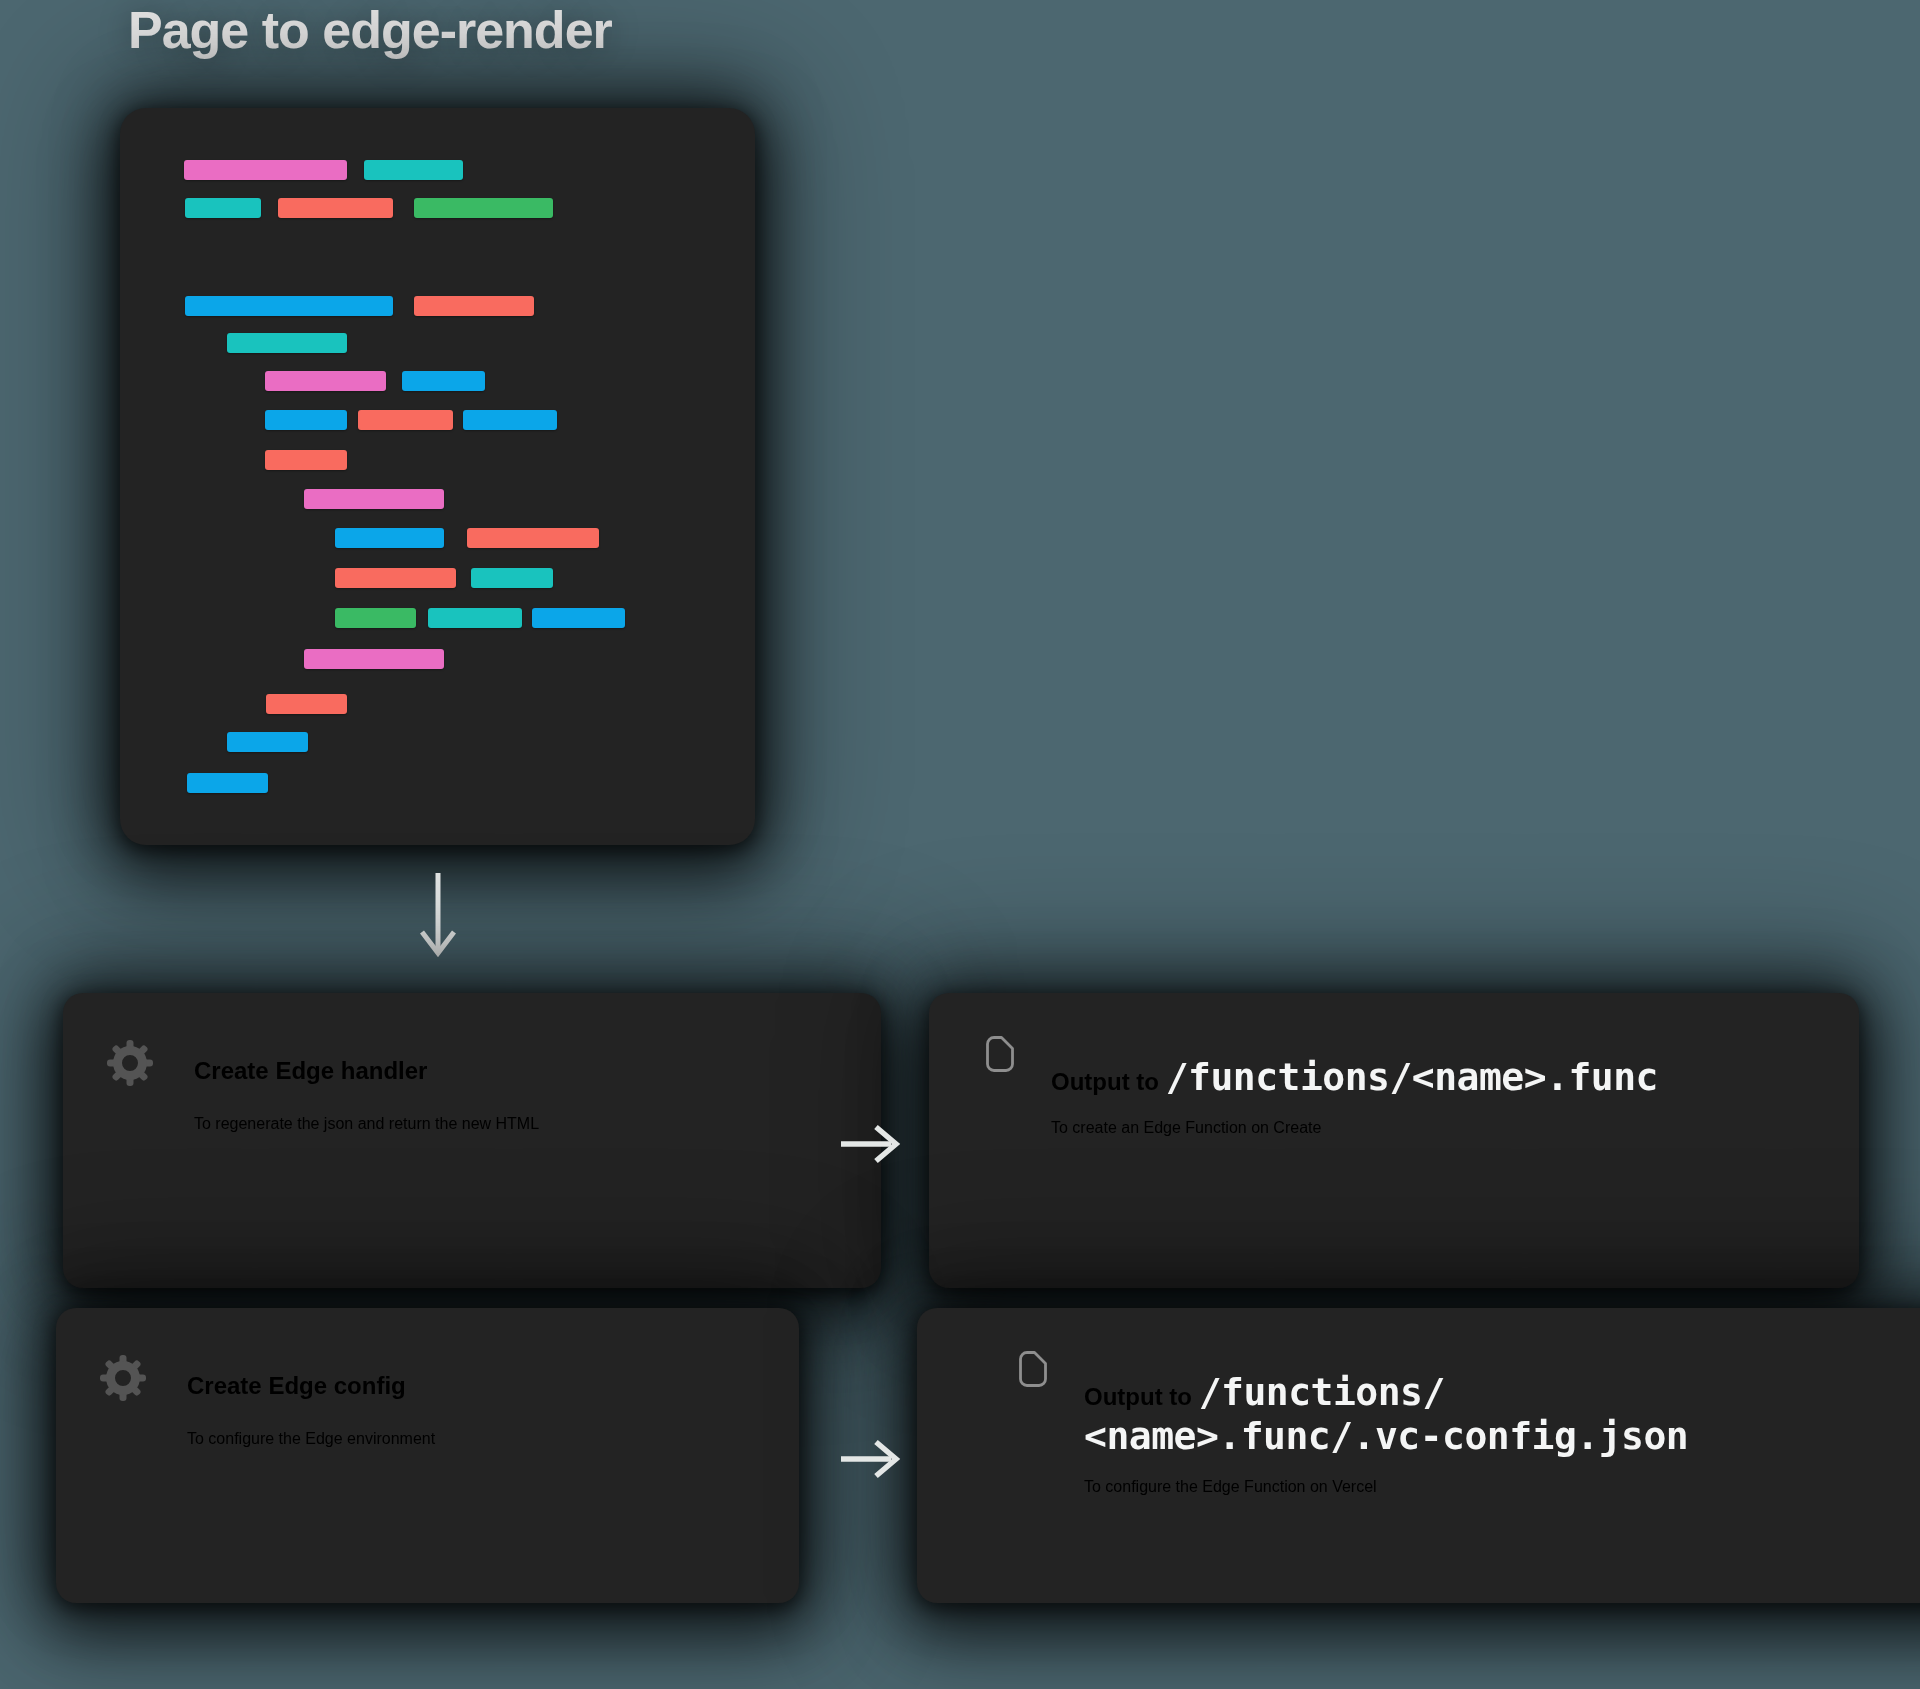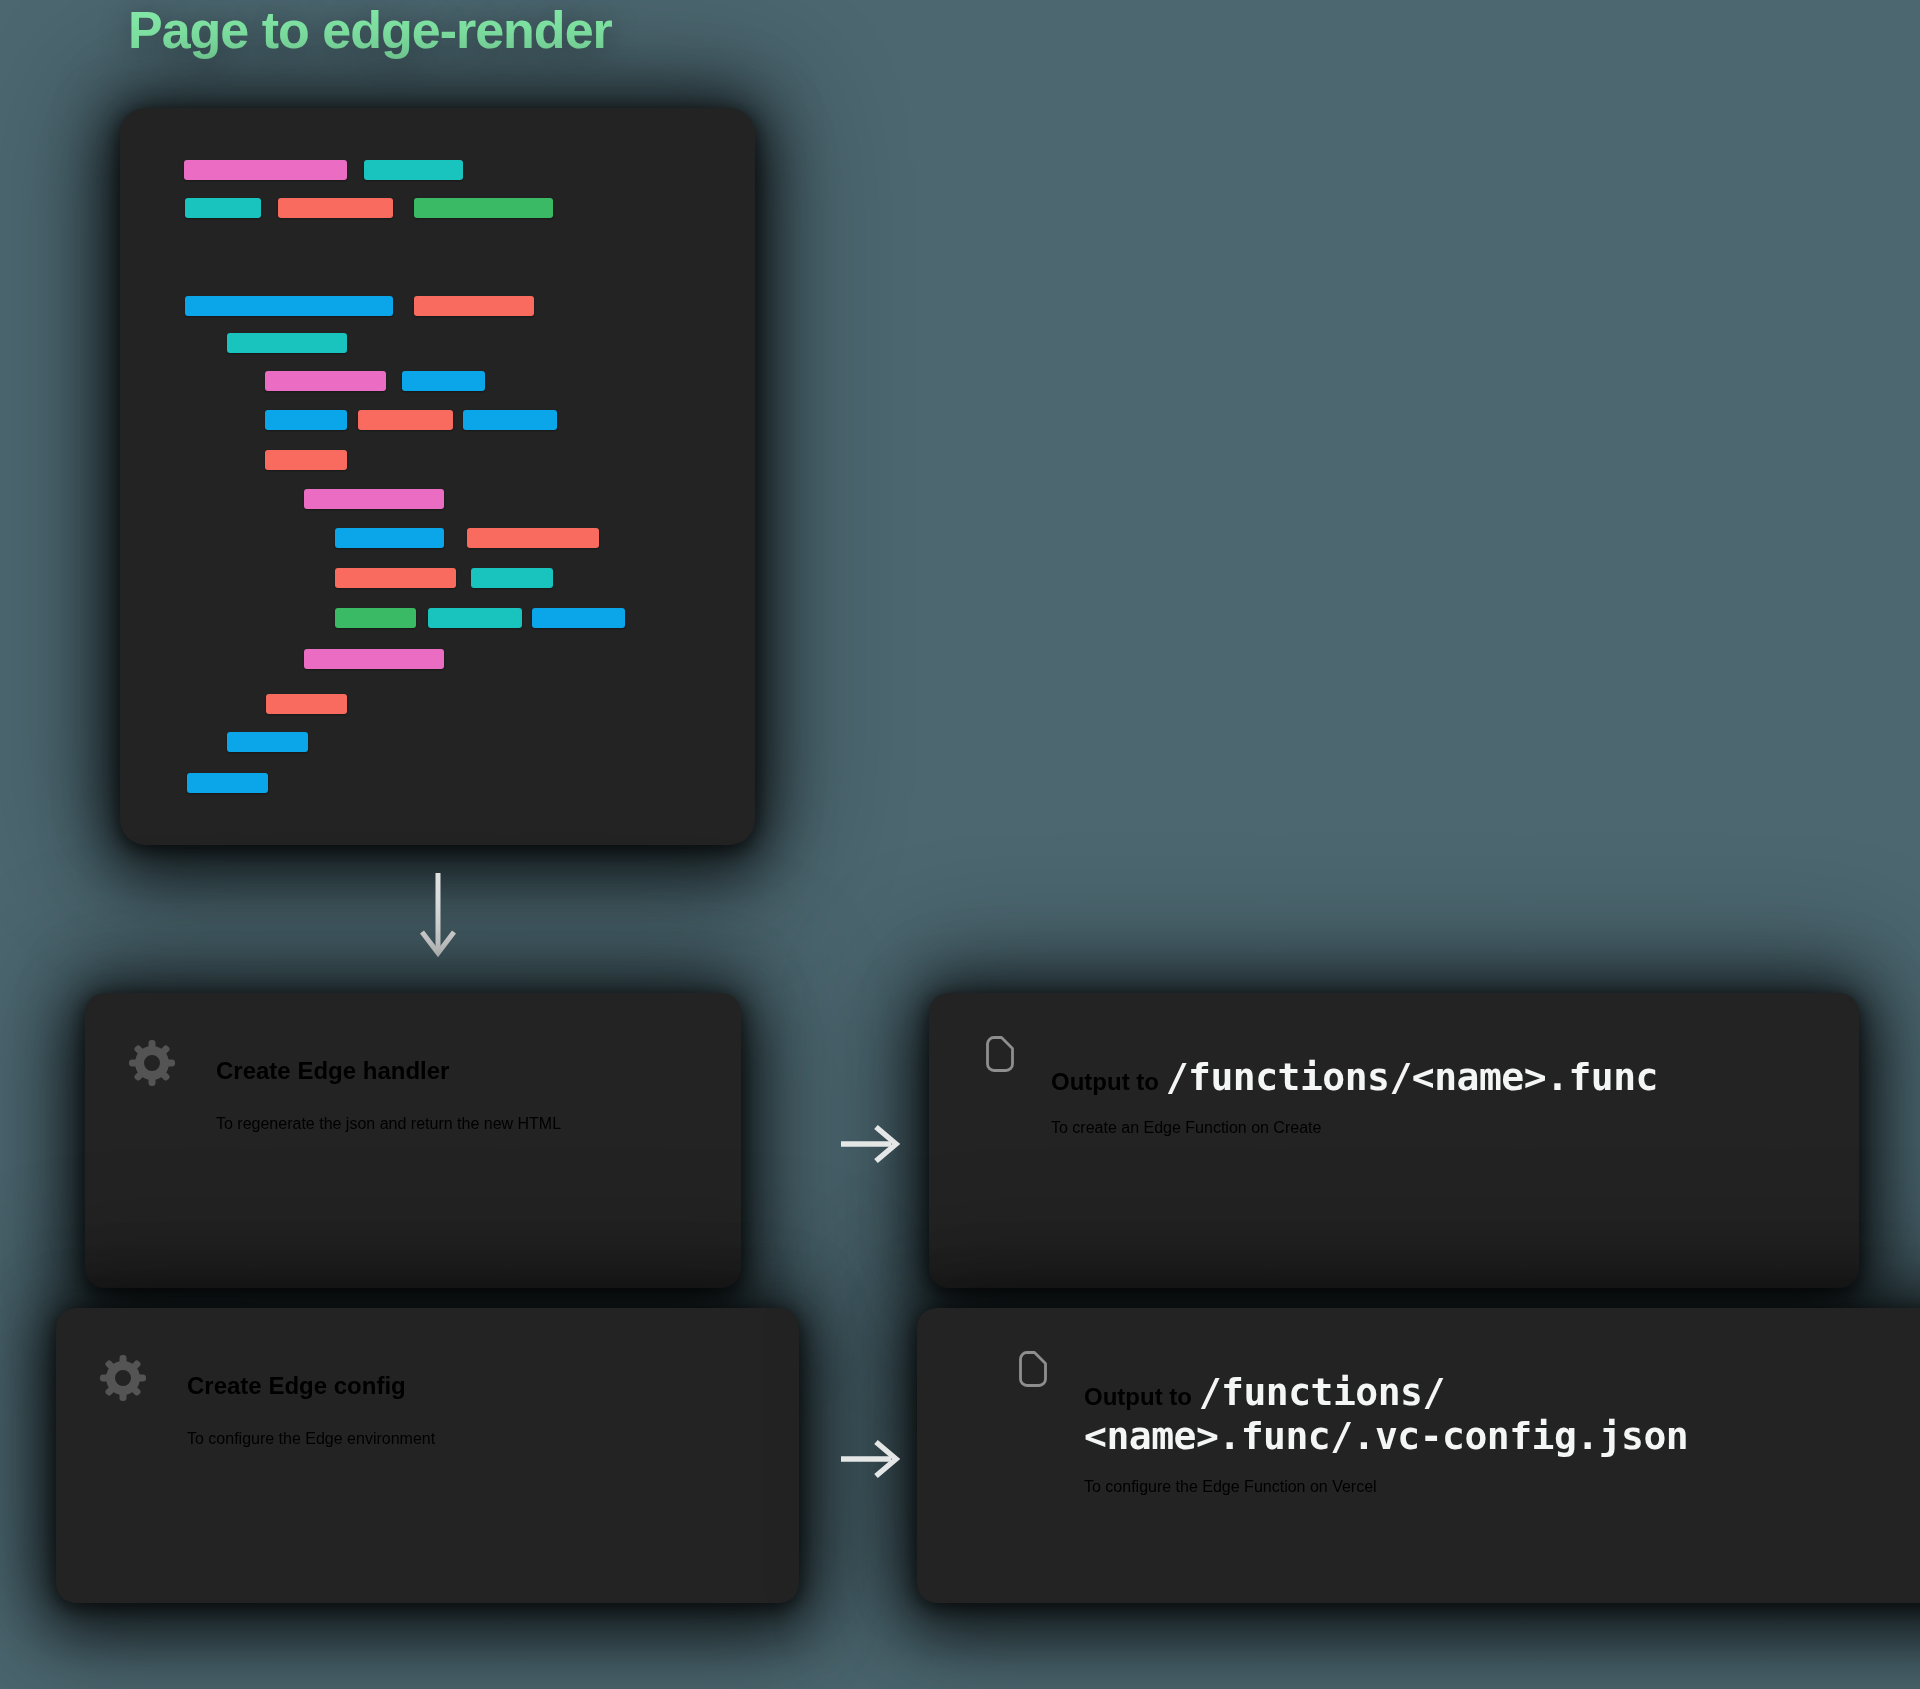--- a/index.html
+++ b/index.html
@@ -8,21 +8,21 @@
     background:#4C6770;
     font-family:"Liberation Sans", sans-serif;
     -webkit-font-smoothing:antialiased;
   }
   .abs{position:absolute;}
 
   
   .diagram-title{
     left:128px;top:0px;
     font-size:52px;font-weight:700;letter-spacing:-1px;
-    color:#86efac;line-height:60px;
+    color:#e5e5e5;line-height:60px;
     text-shadow:0 2px 30px rgba(0,0,0,.35);
   }
 
   
   .card{
     position:absolute;background:#232323;border-radius:20px;
     box-shadow:
       0 22px 60px 12px rgba(0,0,0,.60),
       0 4px 18px 2px rgba(0,0,0,.55),
       0 -14px 60px 6px rgba(0,0,0,.38),
@@ -30,21 +30,21 @@
   }
   .code-panel{
     left:120px;top:108px;width:635px;height:737px;border-radius:26px;
   }
   .bar{
     position:absolute;height:20px;border-radius:3px;
     box-shadow:0 1px 2px rgba(0,0,0,.35);
   }
 
   
-  .box-handler       {left:85px; top:993px; width:656px;height:295px;}
+  .box-handler       {left:63px; top:993px; width:818px;height:295px;}
   .box-handler-output{left:917px;top:993px; width:930px;height:295px;margin-left:12px;}
   .box-config        {left:56px; top:1308px;width:743px;height:295px;}
   .box-config-output {left:917px;top:1308px;width:1080px;height:295px;padding-left:45px;}
 
   .box-inner{display:flex;align-items:flex-start;}
   .box-left  .box-inner{padding:44px 36px 0 43px;}
   .box-right .box-inner{padding:42px 36px 0 56px;}
   .box-left  .icon-col{margin-top:2px;flex:none;}
   .box-right .icon-col{margin-top:0;flex:none;}
   .box-left  .text-col{margin-left:40px;}

